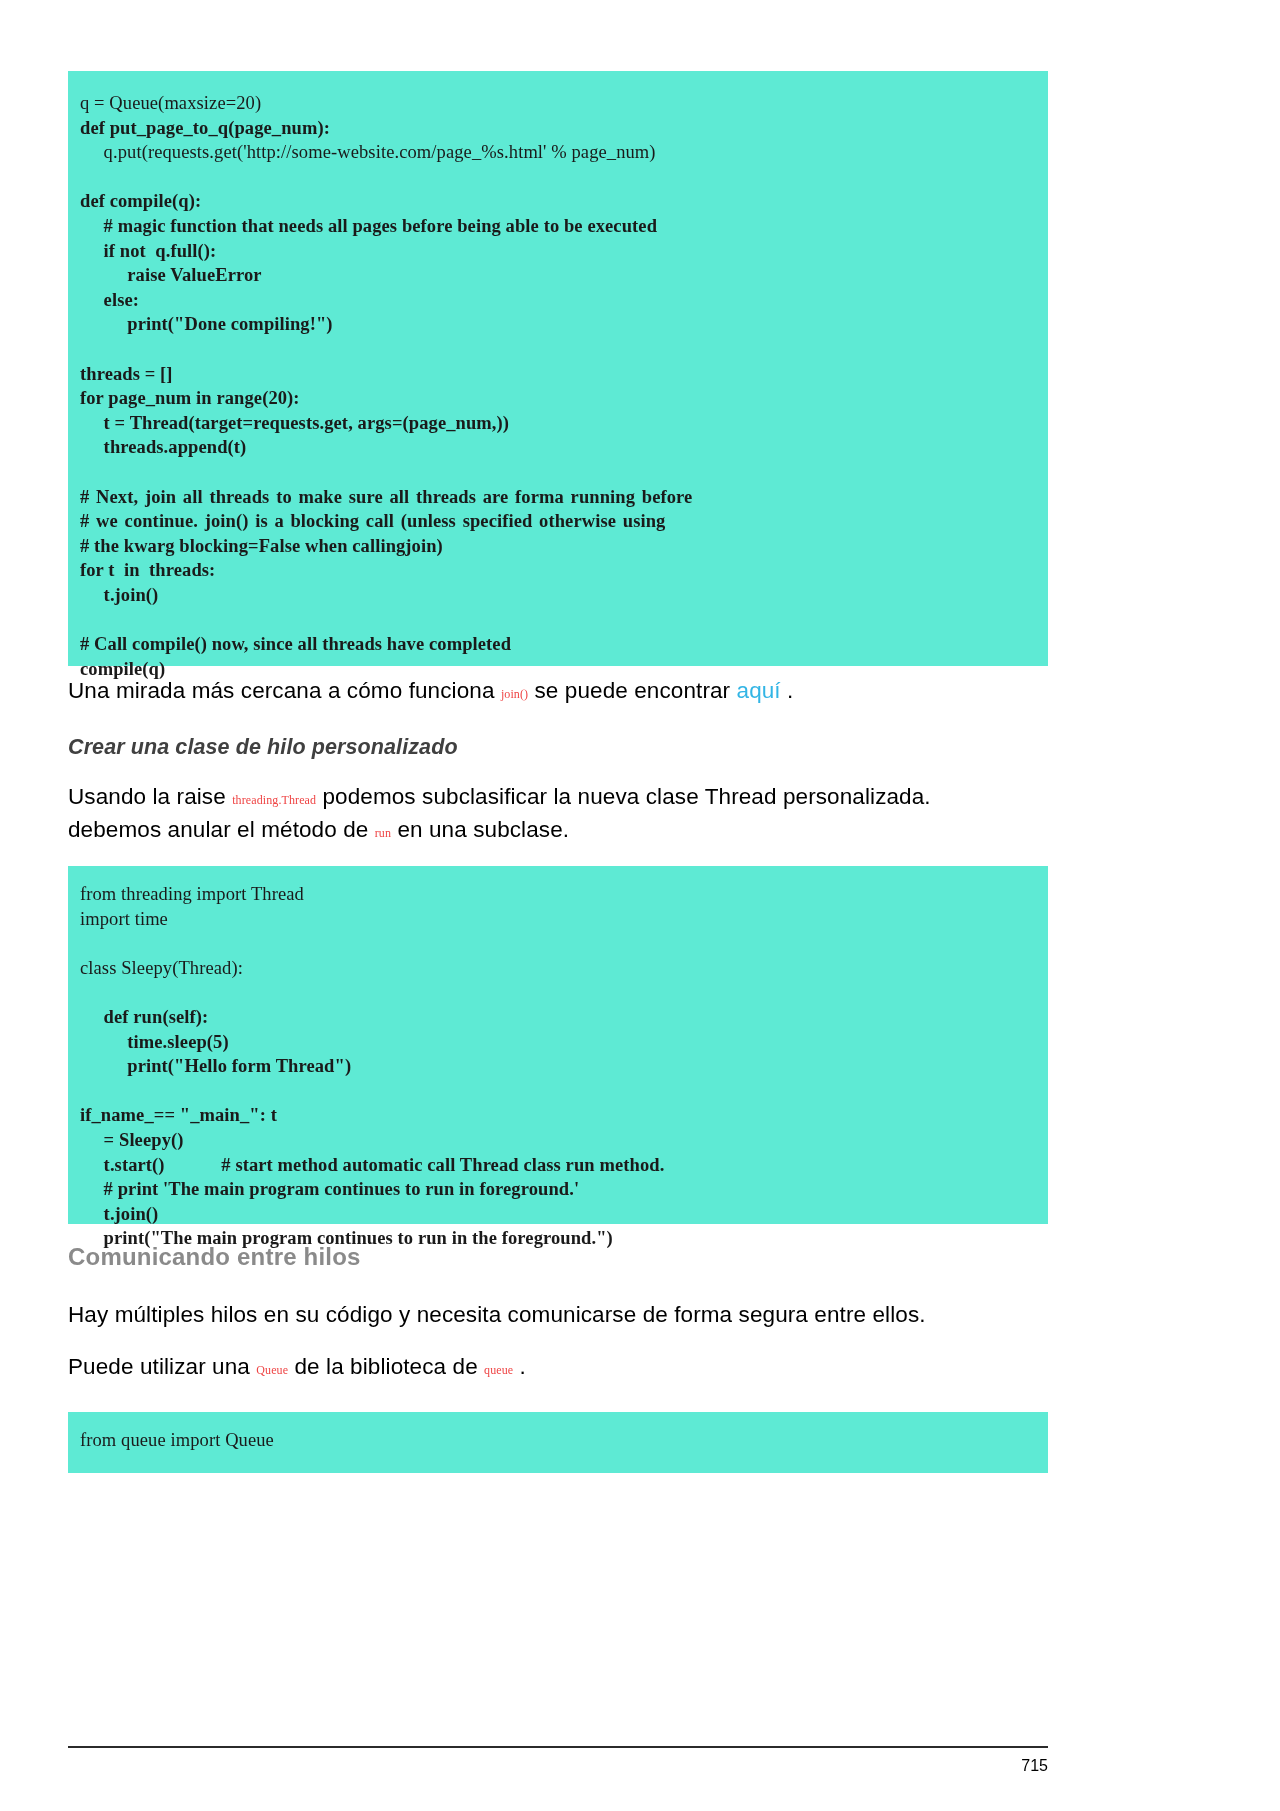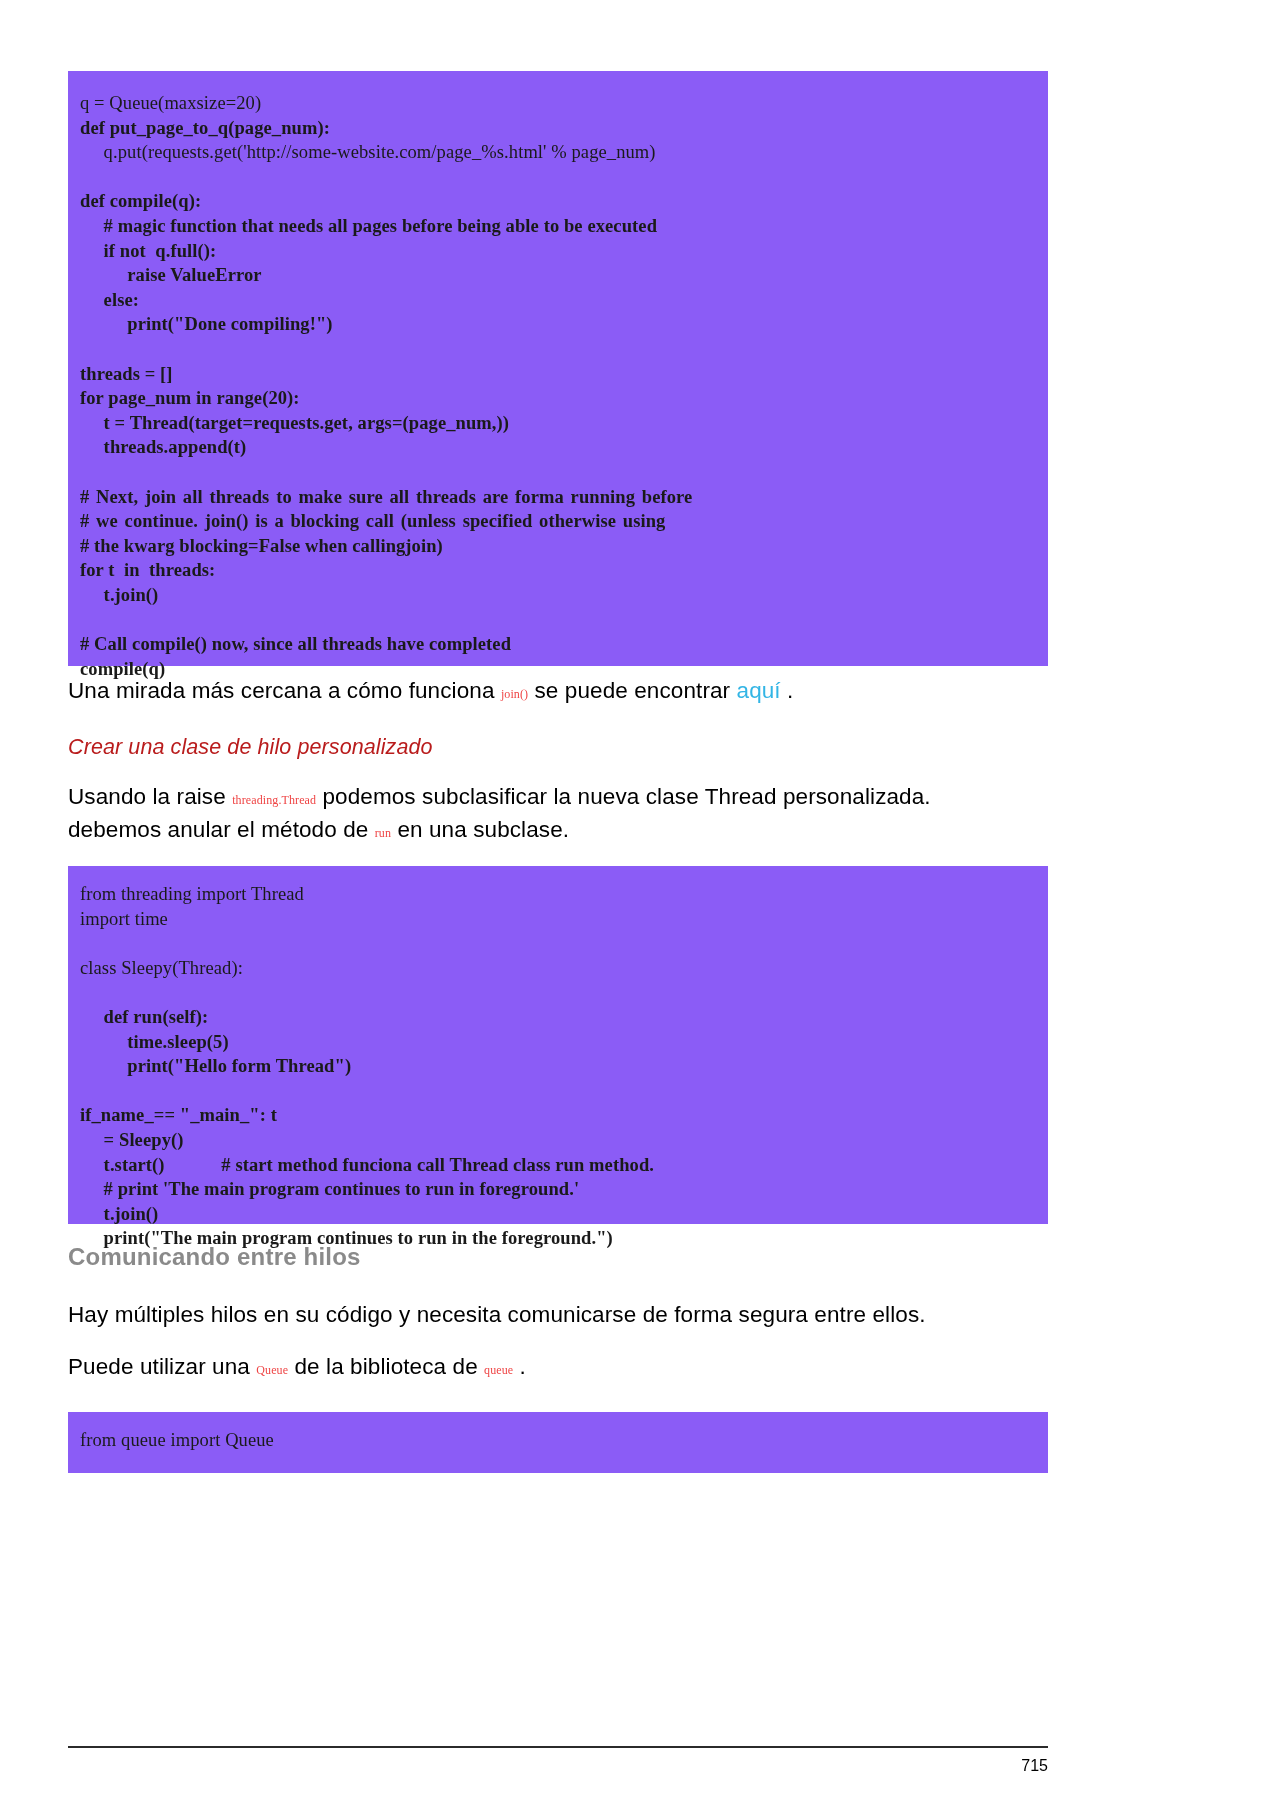--- a/index.html
+++ b/index.html
@@ -23,21 +23,21 @@
   }
   .content {
     position: absolute;
     left: 68px;
     top: 0;
     width: 980px;
   }
 
   
   .code-block {
-    background: #8b5cf6;
+    background: #5eead4;
     font-family: "Liberation Serif", "DejaVu Serif", serif;
     color: #1a1a1a;
     box-sizing: border-box;
   }
   .code-block .code-line {
     font-size: 18.5px;
     line-height: 24.6px;
     white-space: pre;
     letter-spacing: 0.1px;
   }
@@ -102,23 +102,23 @@
     text-decoration: none;
     text-align: right;
   }
 
   
   #heading-sub {
     position: absolute;
     left: 0;
     top: 735px;
     font-size: 21.5px;
-    font-weight: normal;
+    font-weight: bold;
     font-style: italic;
-    color: #b91c1c;
+    color: #404040;
     letter-spacing: 0.1px;
   }
   #heading-section {
     position: absolute;
     left: 0;
     top: 1243px;
     font-size: 24px;
     font-weight: bold;
     color: #8a8a8a;
     letter-spacing: 0.2px;
@@ -187,21 +187,21 @@
       <div class="code-line">import time</div>
       <div class="code-line blank"></div>
       <div class="code-line">class Sleepy(Thread):</div>
       <div class="code-line blank"></div>
       <div class="code-line bold">     def run(self):</div>
       <div class="code-line bold">          time.sleep(5)</div>
       <div class="code-line bold">          print("Hello form Thread")</div>
       <div class="code-line blank"></div>
       <div class="code-line bold">if_name_== "_main_": t</div>
       <div class="code-line bold">     = Sleepy()</div>
-      <div class="code-line bold">     t.start()            # start method funciona call Thread class run method.</div>
+      <div class="code-line bold">     t.start()            # start method automatic call Thread class run method.</div>
       <div class="code-line bold">     # print 'The main program continues to run in foreground.'</div>
       <div class="code-line bold">     t.join()</div>
       <div class="code-line bold">     print("The main program continues to run in the foreground.")</div>
     </div>
 
     <div id="heading-section">Comunicando entre hilos</div>
 
     <div class="para" id="para-3">Hay múltiples hilos en su código y necesita comunicarse de forma segura entre ellos.</div>
 
     <div class="para" id="para-4"><span>Puede utilizar una </span><span class="inline-code">Queue</span><span> de la biblioteca de </span><span class="inline-code">queue</span><span> .</span></div>

